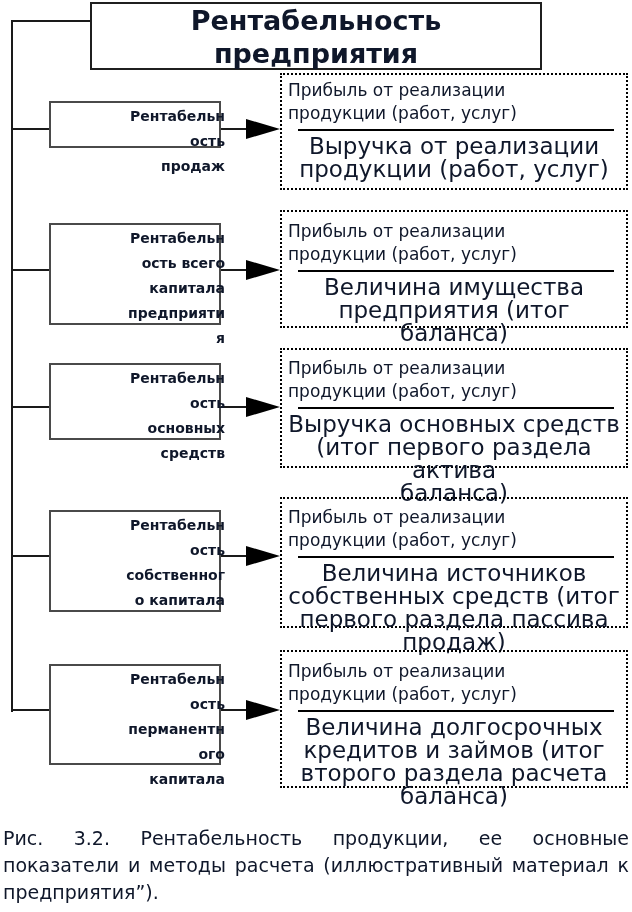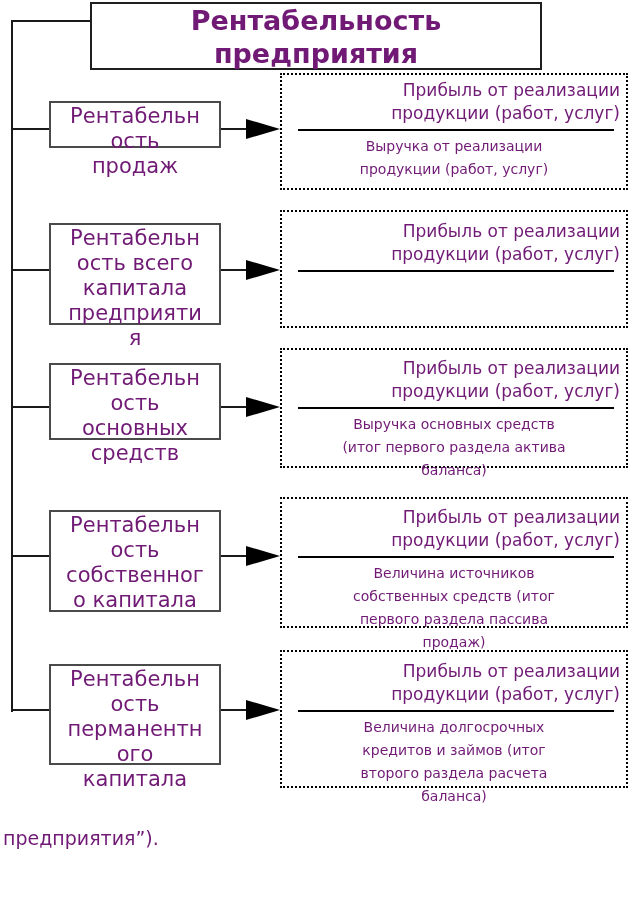--- a/index.html
+++ b/index.html
@@ -1,21 +1,21 @@
 <!DOCTYPE html>
 <html><head>
 <meta charset="utf-8">
 <style>
   html,body{margin:0;padding:0;background:#fff;}
   #stage{
     position:relative;
     width:632px;height:912px;
     background:#fff;
     font-family:"DejaVu Sans",sans-serif;
-    color:#701a75;
+    color:#0f172a;
     overflow:hidden;
   }
   .line{position:absolute;background:#1a1a1a;}
   .title-box{
     position:absolute;
     box-sizing:border-box;
     border:2px solid #1f1f1f;
     background:#fff;
   }
   .title-label{
@@ -24,43 +24,43 @@
     text-align:center;white-space:pre-line;
   }
   .metric-box{
     position:absolute;
     box-sizing:border-box;
     border:2px solid #4a4a4a;
     background:#fff;
   }
   .metric-label{
     position:absolute;left:-6px;right:-6px;top:1px;
-    font-weight:normal;font-size:21px;line-height:25px;
-    text-align:center;white-space:pre-line;
+    font-weight:bold;font-size:14px;line-height:25px;
+    text-align:right;white-space:pre-line;
   }
   .arrow-head{
     position:absolute;width:0;height:0;
     border-top:10px solid transparent;
     border-bottom:10px solid transparent;
     border-left:34px solid #000;
   }
   .formula-box{
     position:absolute;
     box-sizing:border-box;
     border:2px dotted #000;
     background:transparent;
   }
   .formula-num{
     position:absolute;left:6px;right:6px;
     font-size:17px;line-height:23px;
-    text-align:right;white-space:pre-line;
+    text-align:left;white-space:pre-line;
   }
   .formula-den{
     position:absolute;left:2px;right:2px;
-    font-size:14px;line-height:23px;
+    font-size:23px;line-height:23px;
     text-align:center;white-space:pre-line;
   }
   .fraction-line{
     position:absolute;left:16px;right:12px;height:2px;background:#000;
   }
   .caption{
     position:absolute;left:3px;right:3px;top:825px;
     font-size:19px;line-height:27px;
   }
   .caption-line{text-align:justify;text-align-last:justify;}
@@ -134,20 +134,22 @@
 продукции (работ, услуг)</div>
     <div class="fraction-line" style="top:54px;"></div>
     <div class="formula-den" style="top:60px;">Выручка от реализации
 продукции (работ, услуг)</div>
   </div>
 
   <div class="formula-box" style="left:280px;top:210px;width:348px;height:118px;">
     <div class="formula-num" style="bottom:60px;">Прибыль от реализации
 продукции (работ, услуг)</div>
     <div class="fraction-line" style="top:58px;"></div>
+    <div class="formula-den" style="top:64px;">Величина имущества
+предприятия (итог баланса)</div>
   </div>
 
   <div class="formula-box" style="left:280px;top:348px;width:348px;height:120px;">
     <div class="formula-num" style="bottom:63px;">Прибыль от реализации
 продукции (работ, услуг)</div>
     <div class="fraction-line" style="top:57px;"></div>
     <div class="formula-den" style="top:63px;">Выручка основных средств
 (итог первого раздела актива
 баланса)</div>
   </div>
@@ -166,16 +168,18 @@
     <div class="formula-num" style="bottom:80px;">Прибыль от реализации
 продукции (работ, услуг)</div>
     <div class="fraction-line" style="top:58px;"></div>
     <div class="formula-den" style="top:64px;">Величина долгосрочных
 кредитов и займов (итог
 второго раздела расчета
 баланса)</div>
   </div>
 
   <div class="caption">
+    <div class="caption-line">Рис. 3.2. Рентабельность продукции, ее основные</div>
+    <div class="caption-line">показатели и методы расчета (иллюстративный материал к</div>
     <div class="caption-line last">предприятия”).</div>
   </div>
 
 </div>
 
 </body></html>

